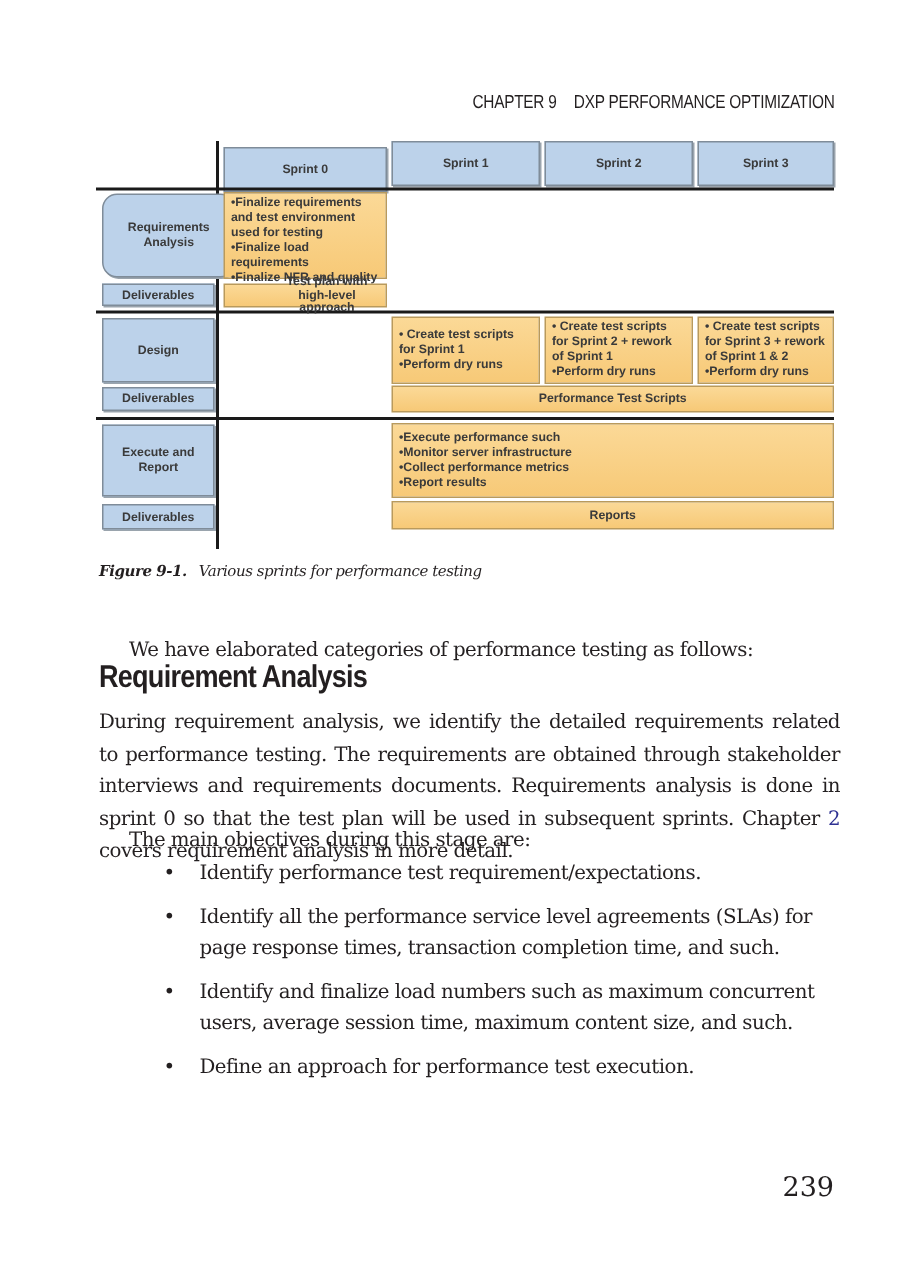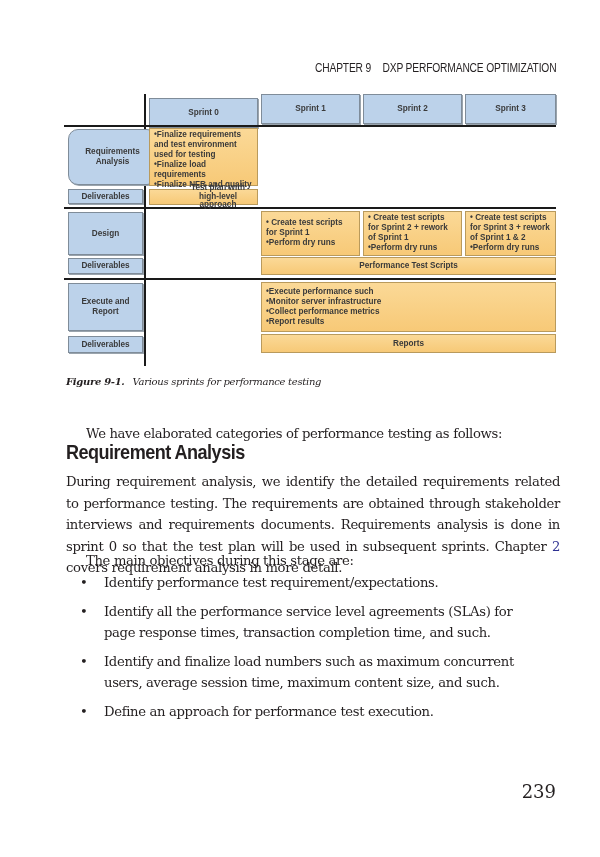--- a/index.html
+++ b/index.html
@@ -16,21 +16,21 @@
     .hline { position: absolute; background: #1a1a1a; height: 2px; }
     .vline { position: absolute; background: #1a1a1a; width: 2px; }
     .orange ul { list-style: none; margin: 0; padding: 0; }
     .orange li { margin: 0; padding: 0; }
 
     .caption { position: absolute; left: 66px; top: 376px; font-size: 10px; font-style: italic; font-family: "DejaVu Serif", serif; letter-spacing: -0.3px; }
     .caption b { font-weight: bold; margin-right: 8px; }
     .para { position: absolute; font-size: 13.2px; line-height: 21.5px; letter-spacing: -0.35px; }
     .h2 { position: absolute; left: 66px; top: 440px; font-family: "Liberation Sans", sans-serif; font-size: 21px; font-weight: bold; letter-spacing: -0.6px; transform: scaleX(0.86); transform-origin: left center; }
     .link { color: #2e3192; }
-    .bullets { position: absolute; left: 80px; top: 572px; width: 460px; font-size: 13.2px; line-height: 21.5px; letter-spacing: -0.35px; list-style: none; margin: 0; padding: 0; }
+    .bullets { position: absolute; left: 109px; top: 572px; width: 460px; font-size: 13.2px; line-height: 21.5px; letter-spacing: -0.35px; list-style: none; margin: 0; padding: 0; }
     .bullets li { position: relative; padding-left: 24px; margin-bottom: 7px; }
     .bullets li::before { content: "•"; position: absolute; left: 0; top: 0; }
     .pagenum { position: absolute; right: 44px; top: 781px; font-size: 18px; }
   </style>
 </head>
 <body>
 
 <div class="header">
   <span>CHAPTER 9</span><span>DXP PERFORMANCE OPTIMIZATION</span>
 </div>

